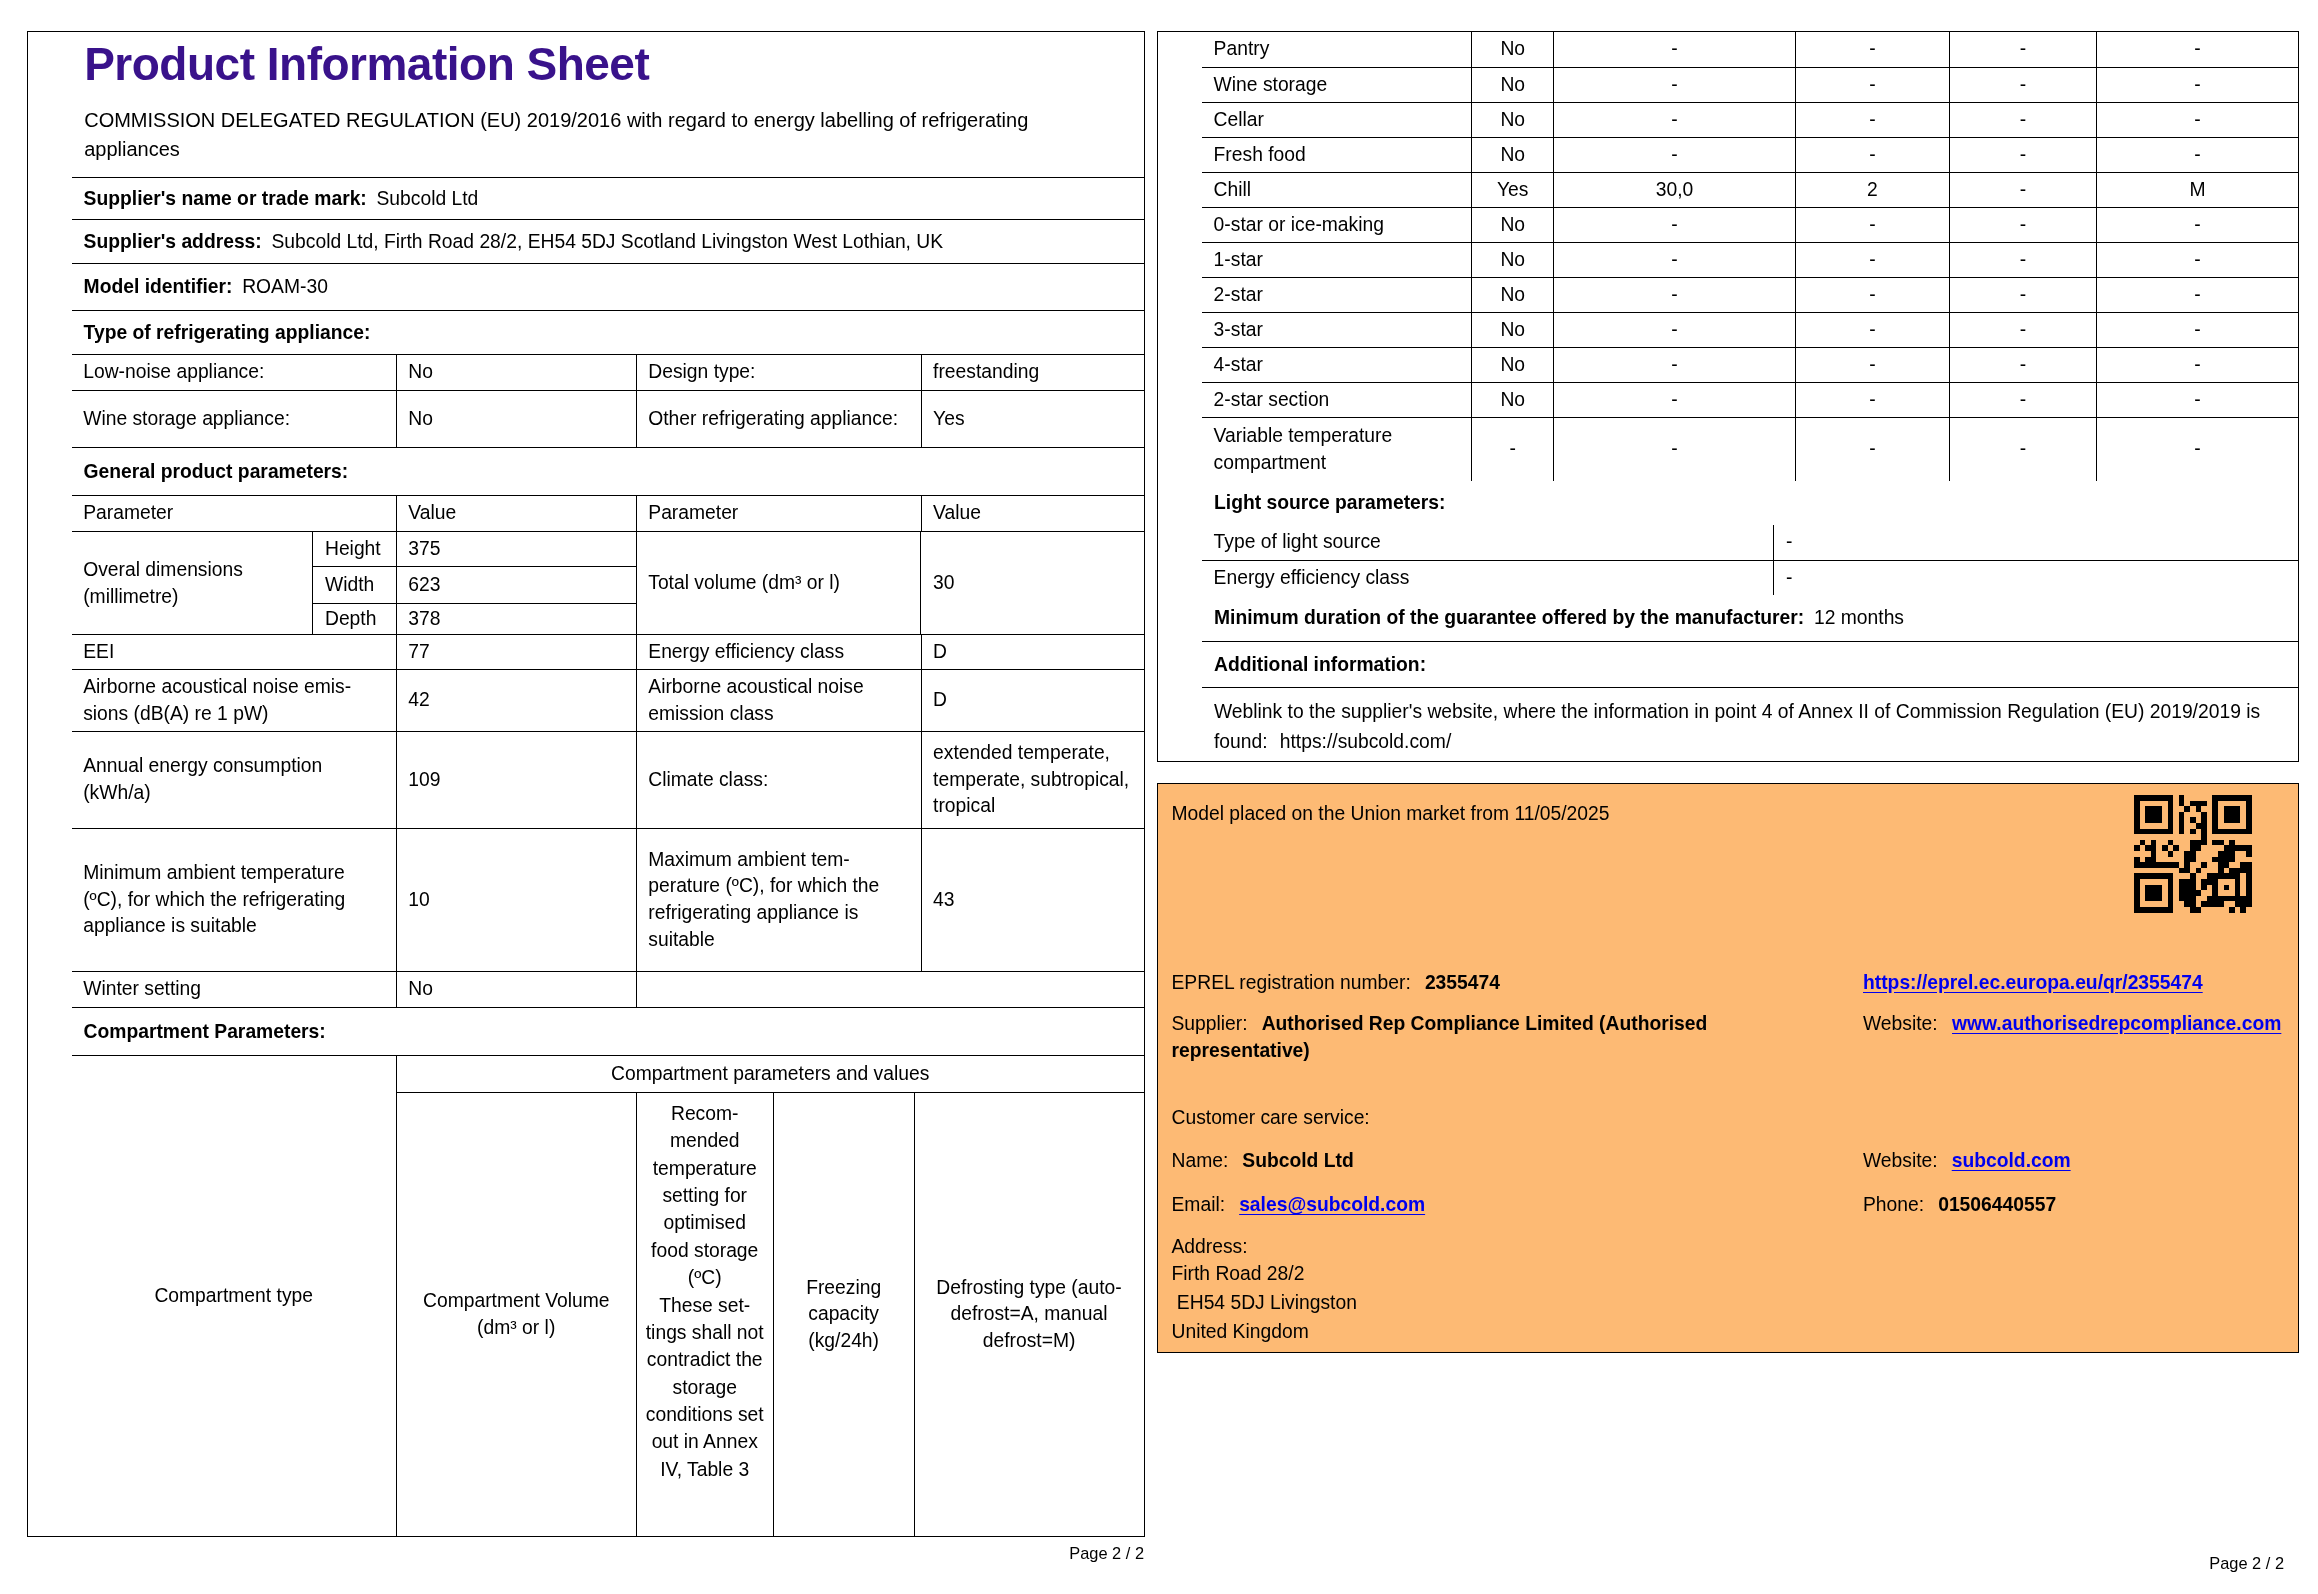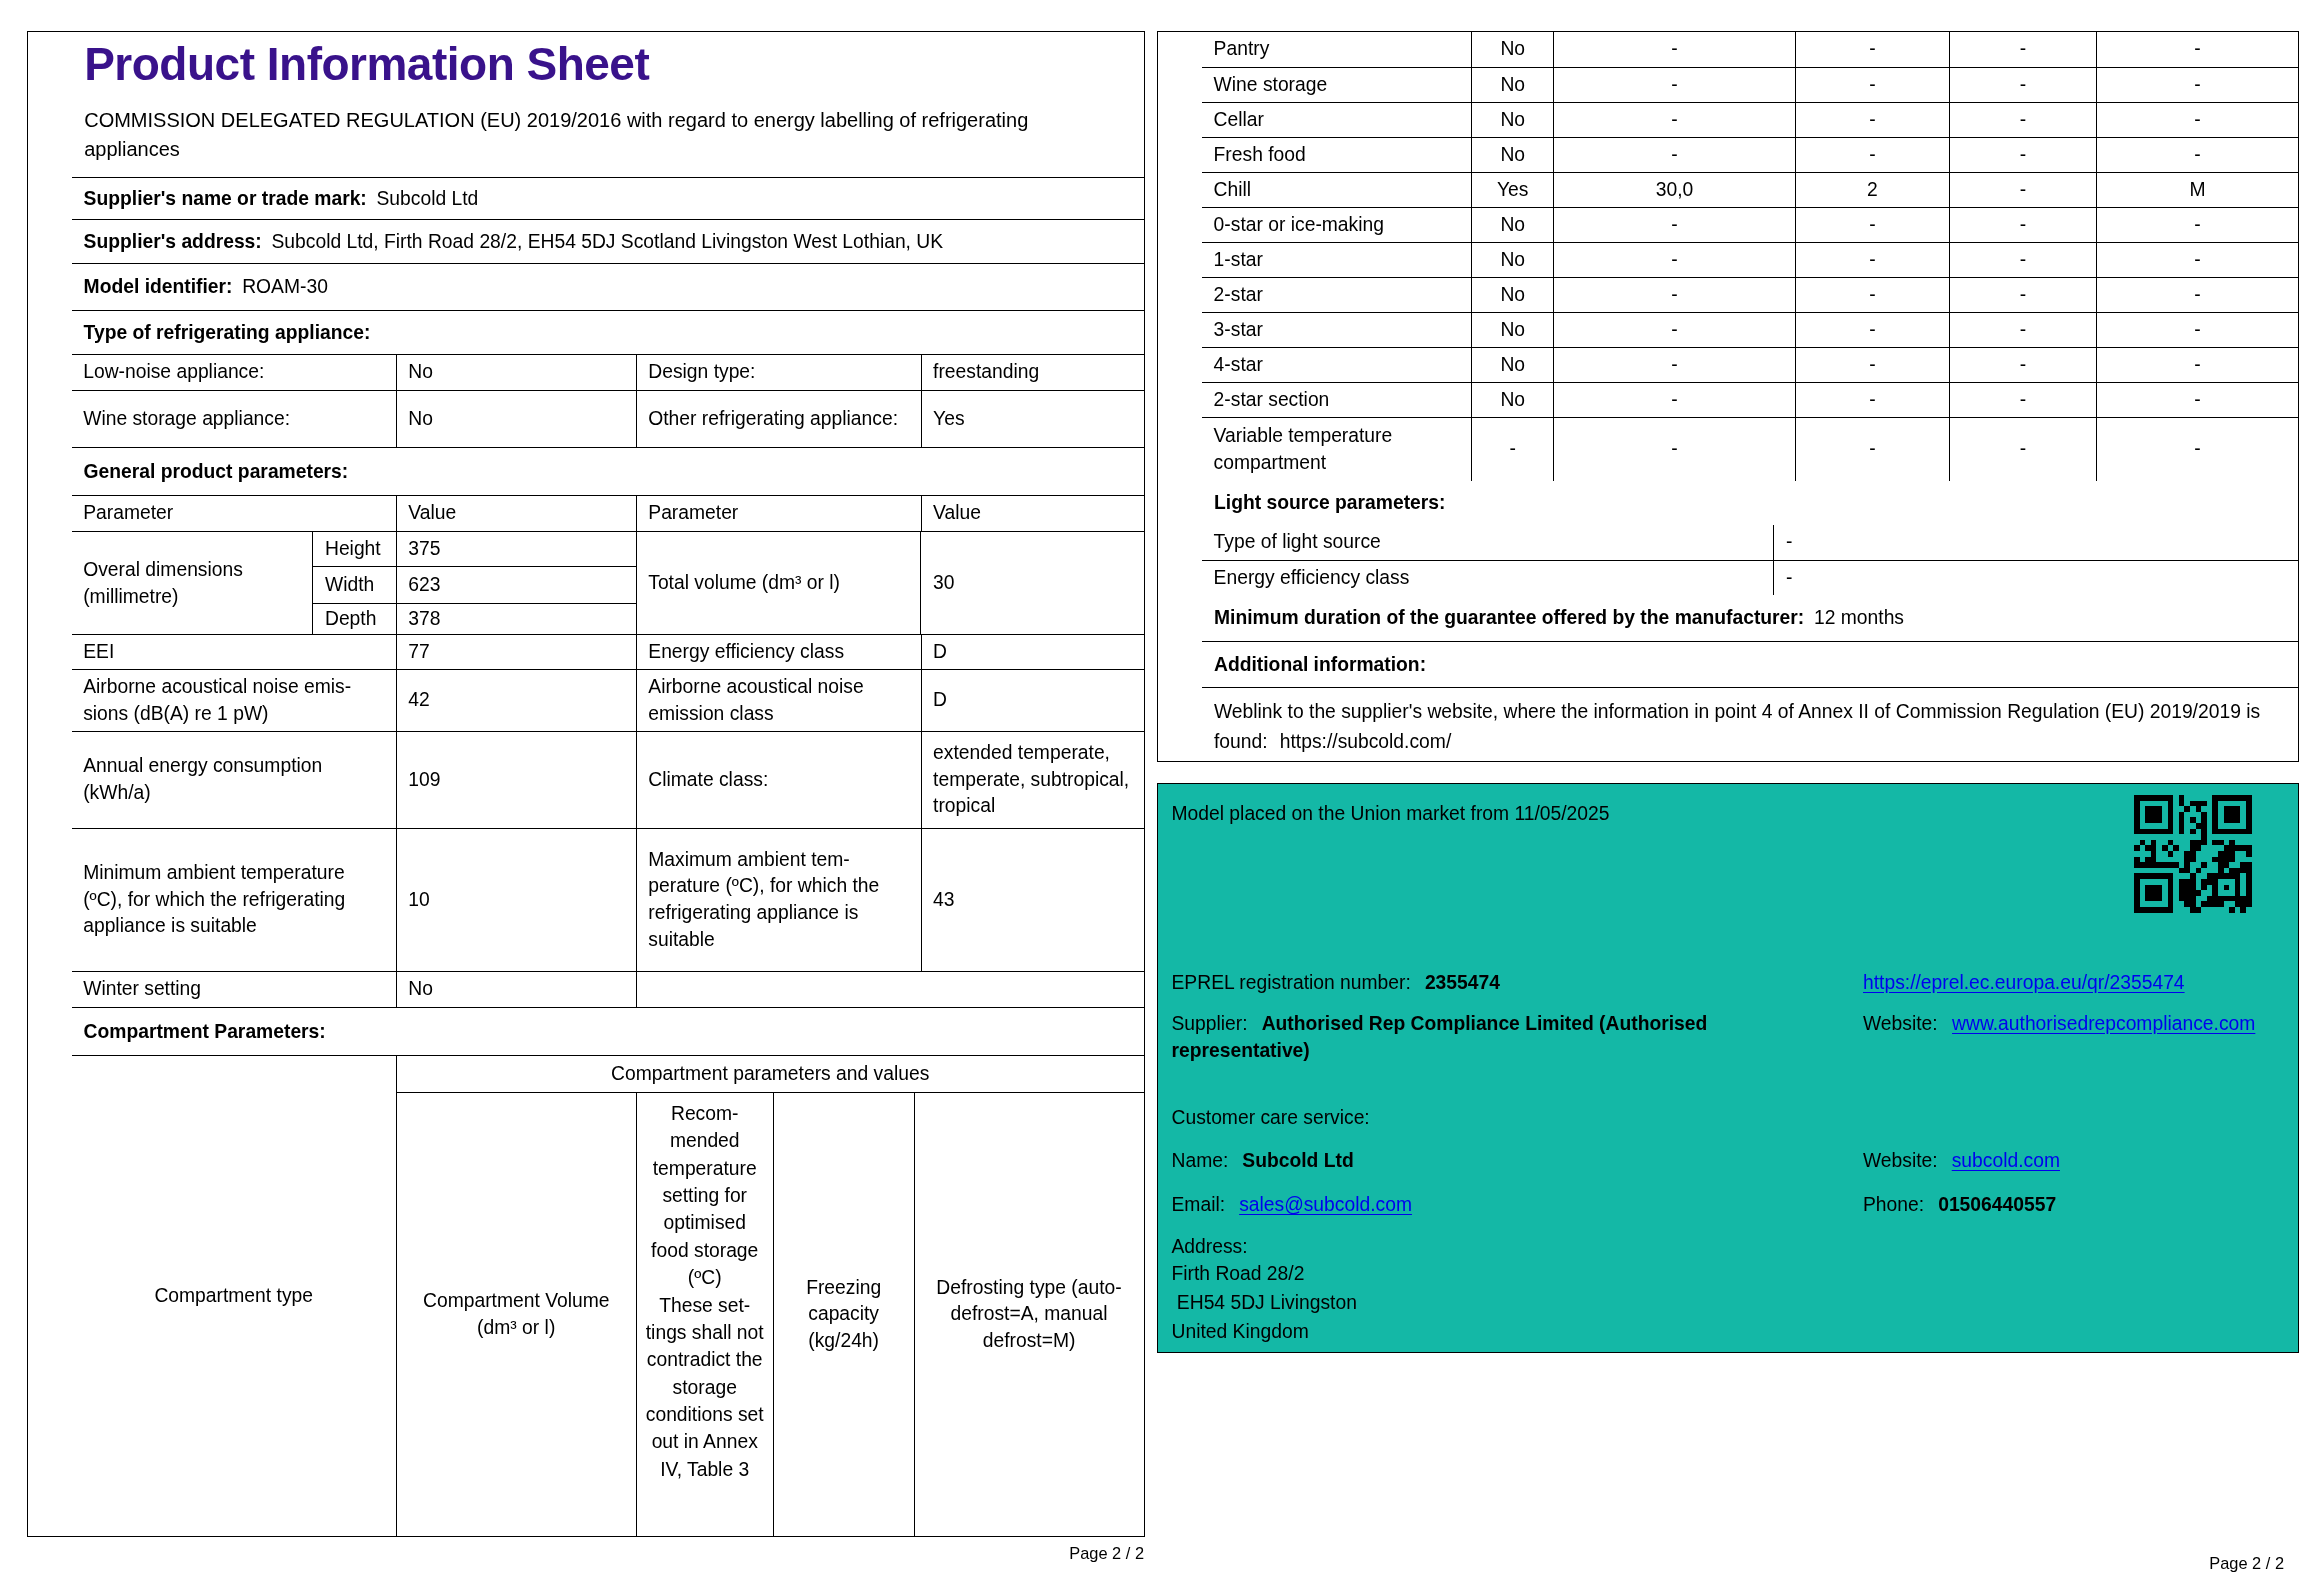--- a/index.html
+++ b/index.html
@@ -39,25 +39,25 @@
   .narrowcol { flex-direction: column; justify-content: flex-start; padding-top: 6.8px; line-height: 1.42; }
   .narrowcol p + p { margin-top: 0px; }
 
   .pagelabel { font-size: 16.4px; color: #000; }
 
   
   .p2 { left: 1157px; top: 31px; width: 1142px; border: 1.4px solid #000; background:#fff; }
   .g6 { grid-template-columns: 24.57% 7.48% 22.03% 14.08% 13.40% 18.44%; }
   .glight { grid-template-columns: 52.13% 47.87%; }
 
-  .box { left: 1157px; top: 783px; width: 1142px; height: 570px; border: 1.9px solid #000; background:#14b8a6; }
+  .box { left: 1157px; top: 783px; width: 1142px; height: 570px; border: 1.9px solid #000; background:#fdba74; }
   .box .bi { position: absolute; line-height: 1.4; }
   .blbl { font-weight: 400; }
   .bval { margin-left: 8.7px; font-weight: bold; }
-  a.lnk { color: #0000EE; text-decoration: underline; text-underline-offset: 3.4px; }
+  a.lnk { color: #0000EE; text-decoration: underline; text-underline-offset: 3.4px; font-weight: bold; }
   .brk { word-break: break-all; display: inline-block; width: 333px; vertical-align: top; }
   .addr-line { line-height: 1.5; }
 
   .qr { position: absolute; }
 </style>
 </head>
 <body>
 
 <div class="abs p1">
 

